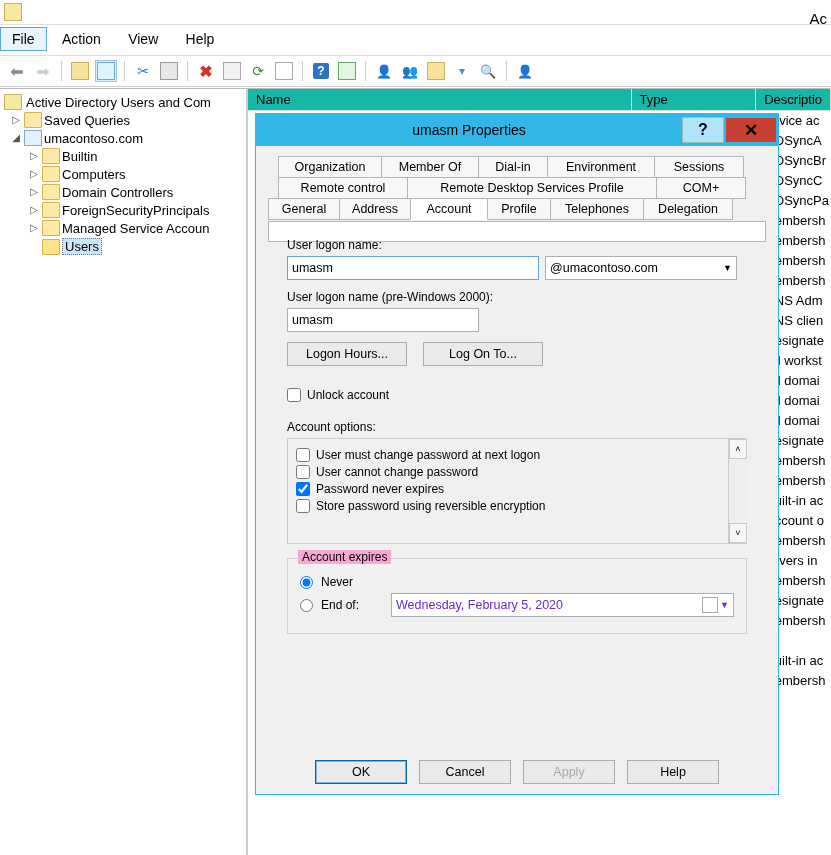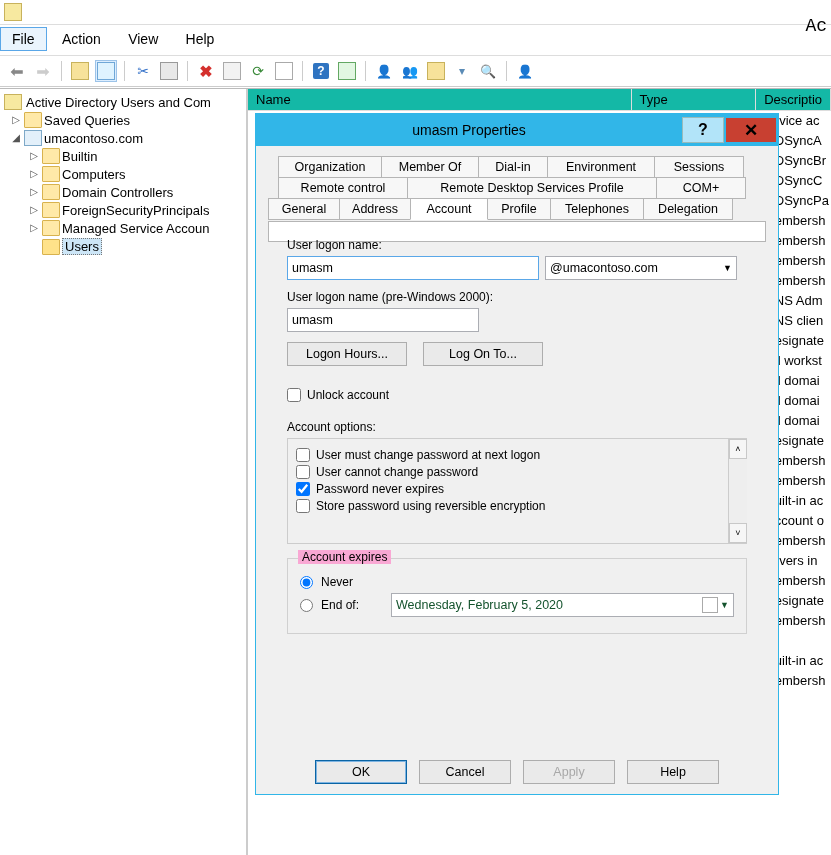--- a/index.html
+++ b/index.html
@@ -18,21 +18,21 @@
     background: #fff;
     height: 24px;
     border-bottom: 1px solid #ddd;
     display:flex;
     align-items:center;
     padding:0 4px;
   }
   .win-icon-small {
     width:16px;height:16px;background:#f7e9a0;border:1px solid #c8b25c;margin-right:6px;
   }
-  .app-title-right { position:absolute; right:4px; top:16px; font-size:18px;font-family:Liberation Mono, monospace;}
+  .app-title-right { position:absolute; right:4px; top:10px; font-size:15px;}
   .menubar {
     background:#fff;
     padding:2px 0 4px 0;
   }
   .menubar span {
     display:inline-block;
     padding:4px 12px 4px 12px;
     font-size:14px;
   }
   .menubar span.selected {
@@ -240,21 +240,21 @@
   }
   .groupbox-title {
     position:absolute;
     top:-9px;left:10px;
     background:#f9a8d4;
     padding:0 4px;
     font-size:12px;
   }
   .radio-row{display:flex;align-items:center;gap:8px;margin:4px 0;}
   input[type=radio]{margin:0;}
-  .date-display{display:flex;align-items:center;justify-content:space-between;color:#14532d;background:#fff;}
+  .date-display{display:flex;align-items:center;justify-content:space-between;color:#6d28d9;background:#fff;}
   .dlg-footer {
     position:absolute;
     left:0;right:0;bottom:10px;
     display:flex;
     justify-content:center;
     gap:12px;
   }
 </style>
 </head>
 <body>

